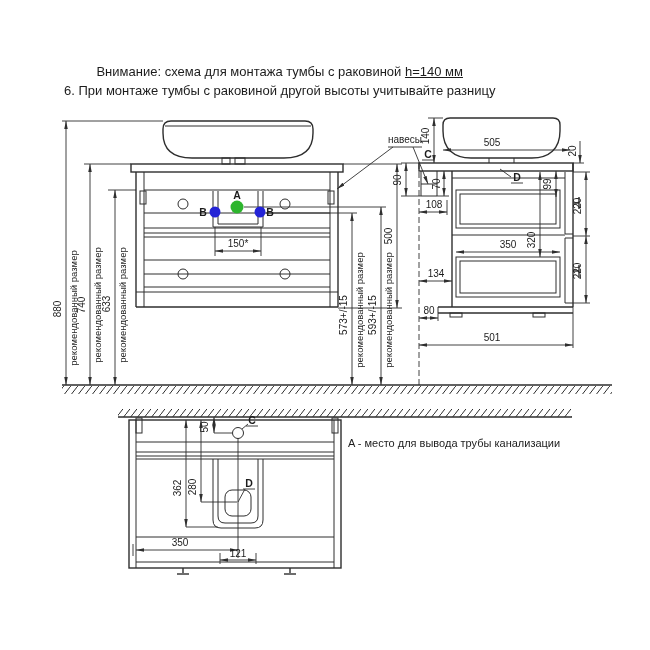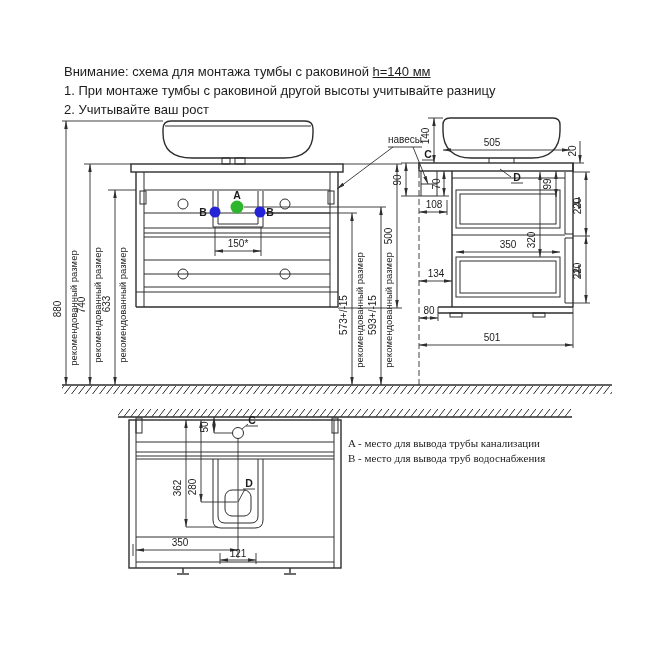--- a/index.html
+++ b/index.html
@@ -1,38 +1,37 @@
 <!DOCTYPE html>
 <html><head>
 <meta charset="utf-8">
 <style>
   html,body{margin:0;padding:0;background:#ffffff;}
   .sheet{position:relative;width:650px;height:650px;background:#fff;overflow:hidden;
          font-family:"Liberation Sans", sans-serif;color:#1c1c1c;}
-  .hdr{position:absolute;left:64px;top:62px;font-size:13px;line-height:19px;white-space:nowrap;}
+  .hdr{position:absolute;left:64px;top:62px;font-size:13px;line-height:19px;white-space:nowrap;text-align:center;}
   .hdr .u{text-decoration:underline;}
-  .legend{position:absolute;left:348px;top:436px;font-size:11px;line-height:15px;white-space:nowrap;font-family:Liberation Serif, serif;}
+  .legend{position:absolute;left:348px;top:436px;font-size:11px;line-height:15px;white-space:nowrap;}
   svg{position:absolute;left:0;top:0;}
   svg text{font-family:"Liberation Sans", sans-serif;fill:#1c1c1c;}
   .dim{font-size:10px;}
   .lab{font-size:10.5px;font-weight:700;}
   .sm{font-size:9.5px;}
   .ln{stroke:#2e2e2e;stroke-width:1;fill:none;}
   .thk{stroke:#2e2e2e;stroke-width:1.4;fill:none;}
   .dln{stroke:#2e2e2e;stroke-width:0.9;fill:none;}
 </style>
 </head>
 <body>
 
 <div class="sheet">
 
   <div class="hdr">
     <div><span>Внимание: схема для монтажа тумбы с раковиной </span><span class="u">h=140 мм</span></div>
-    <div>1. При монтаже тумбы с раковиной другой высоты учитывайте разницу</div>
-    <div>2. Учитывайте ваш рост</div>
+    <div>6. При монтаже тумбы с раковиной другой высоты учитывайте разницу</div>
   </div>
 
   <svg width="650" height="650" viewBox="0 0 650 650">
     <defs>
       <marker id="aE" markerWidth="9" markerHeight="4" refX="9" refY="2" orient="auto">
           <path d="M0,0L9,2L0,4z" fill="#2e2e2e"></path>
         </marker>
       <marker id="aS" markerWidth="9" markerHeight="4" refX="0" refY="2" orient="auto">
           <path d="M9,0L0,2L9,4z" fill="#2e2e2e"></path>
         </marker>
@@ -278,16 +277,15 @@
         <line class="thk" x1="183" y1="568" x2="183" y2="573"></line>
         <line class="thk" x1="177" y1="574" x2="189" y2="574"></line>
         <line class="thk" x1="290" y1="568" x2="290" y2="573"></line>
         <line class="thk" x1="284" y1="574" x2="296" y2="574"></line>
       </g>
     </g>
   </svg>
 
   <div class="legend">
     <div>A - место для вывода трубы канализации</div>
-    <div>B - место для вывода труб водоснабжения</div>
   </div>
 
 </div>
 
 </body></html>

